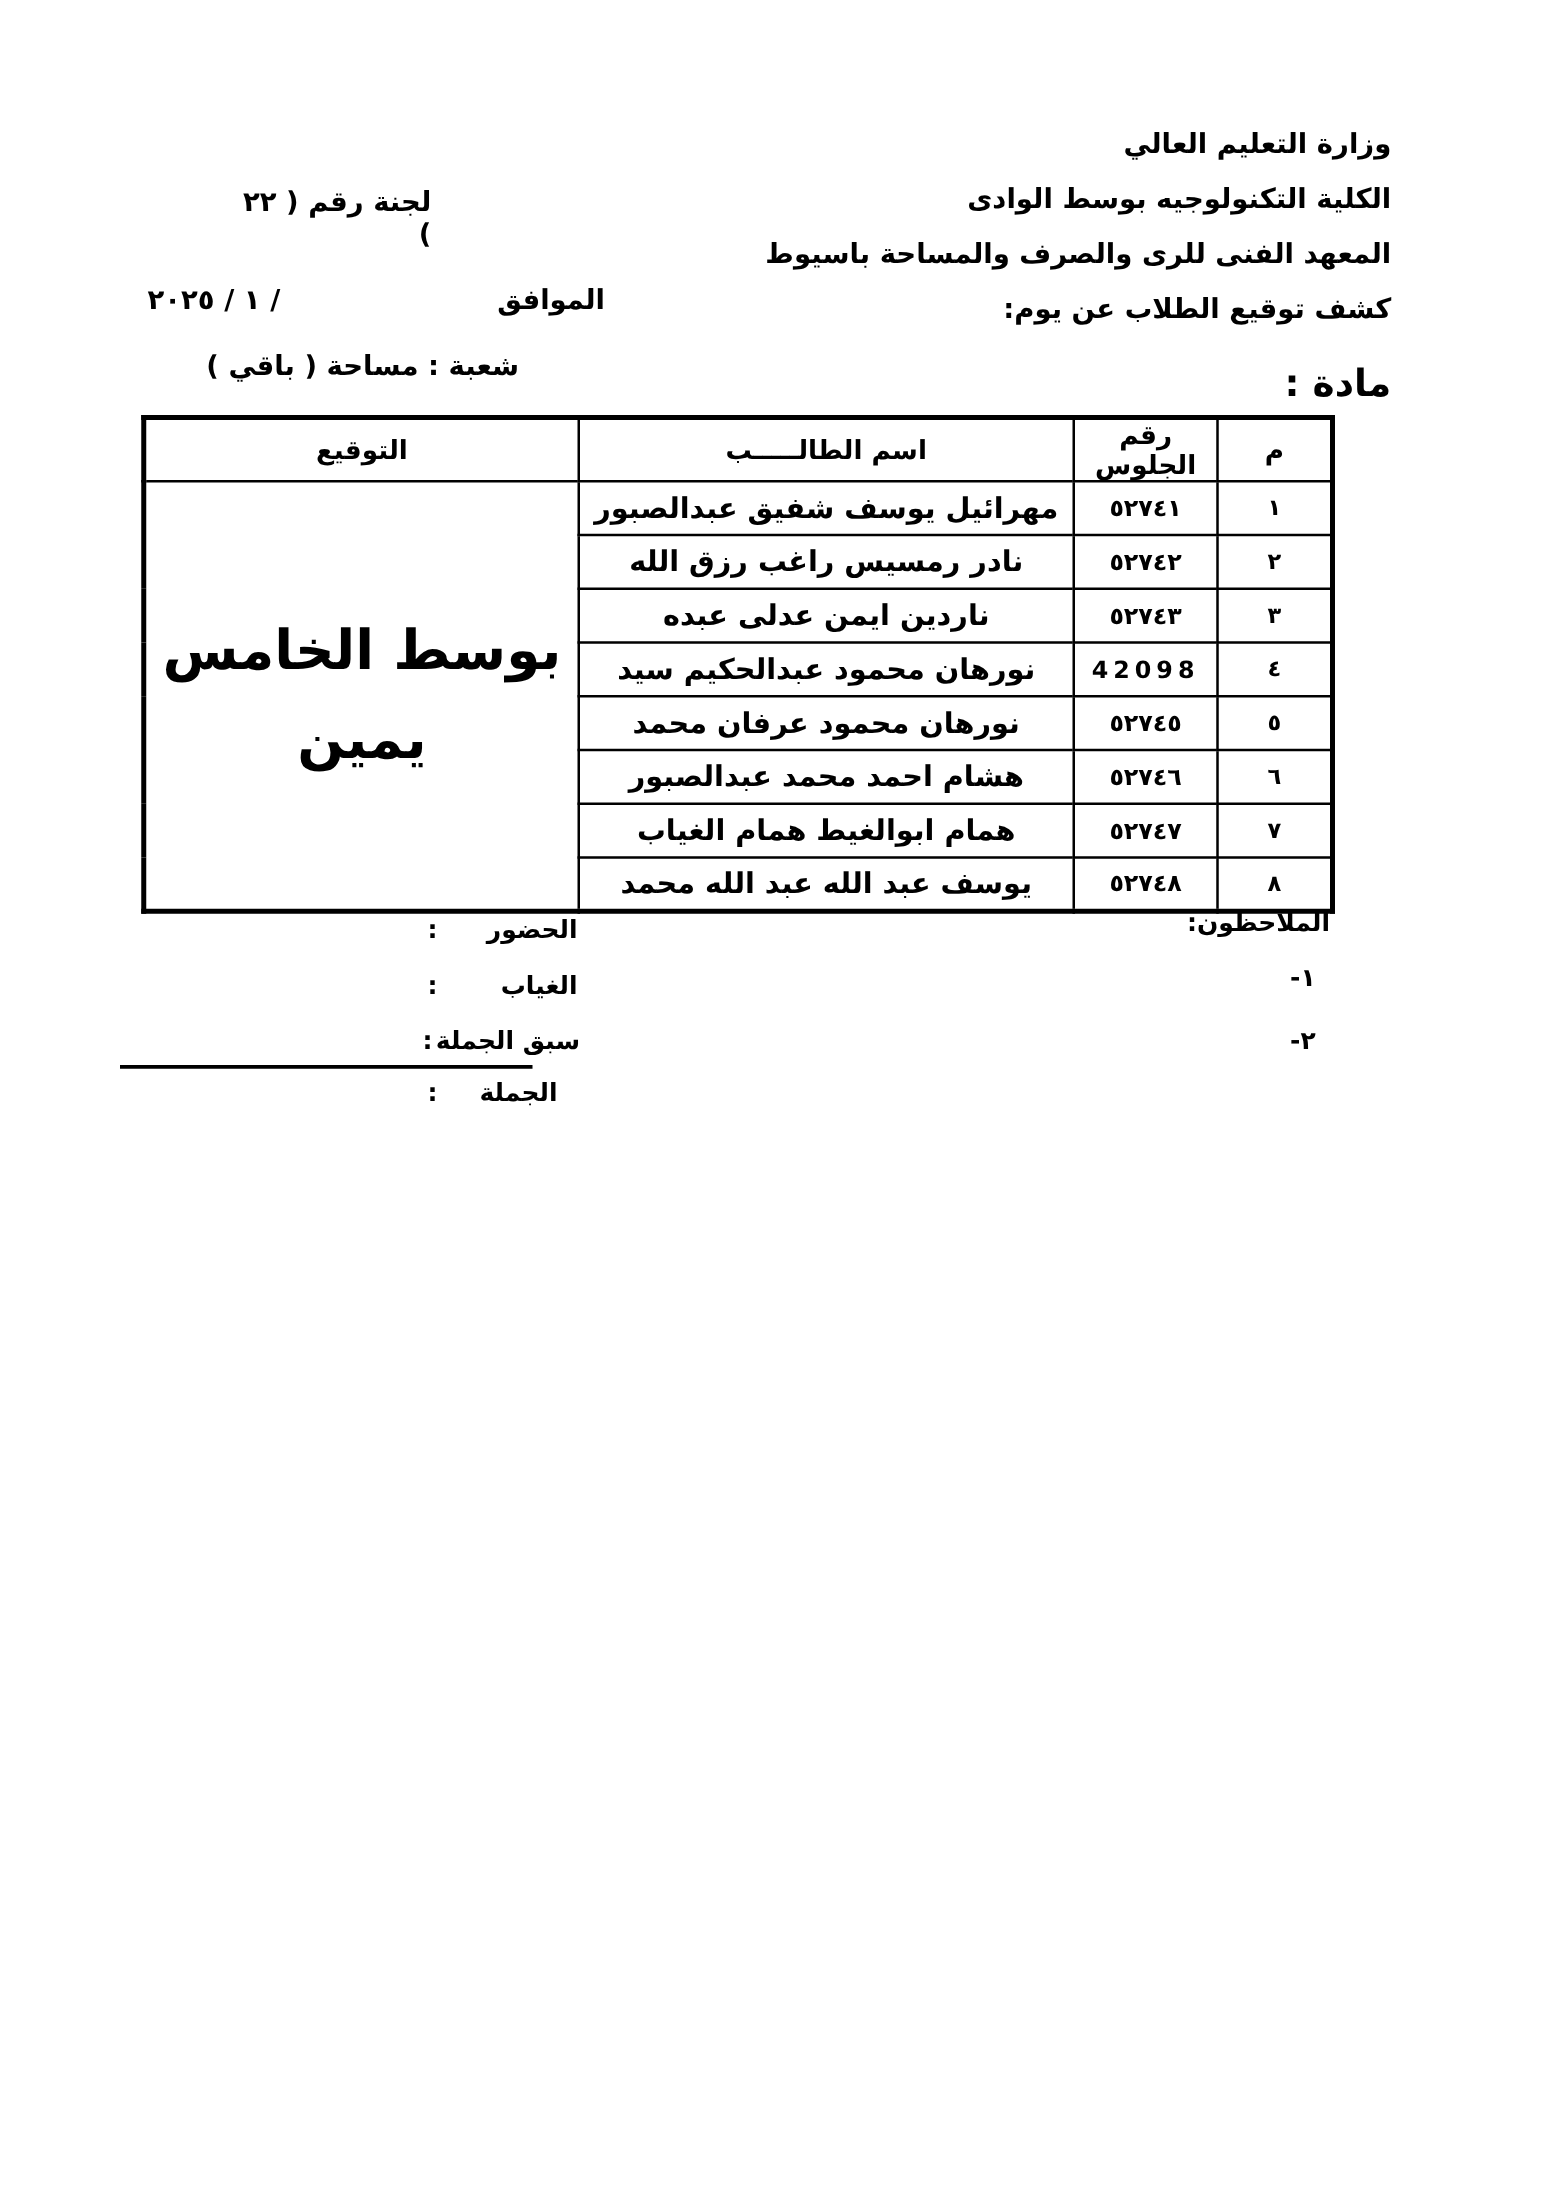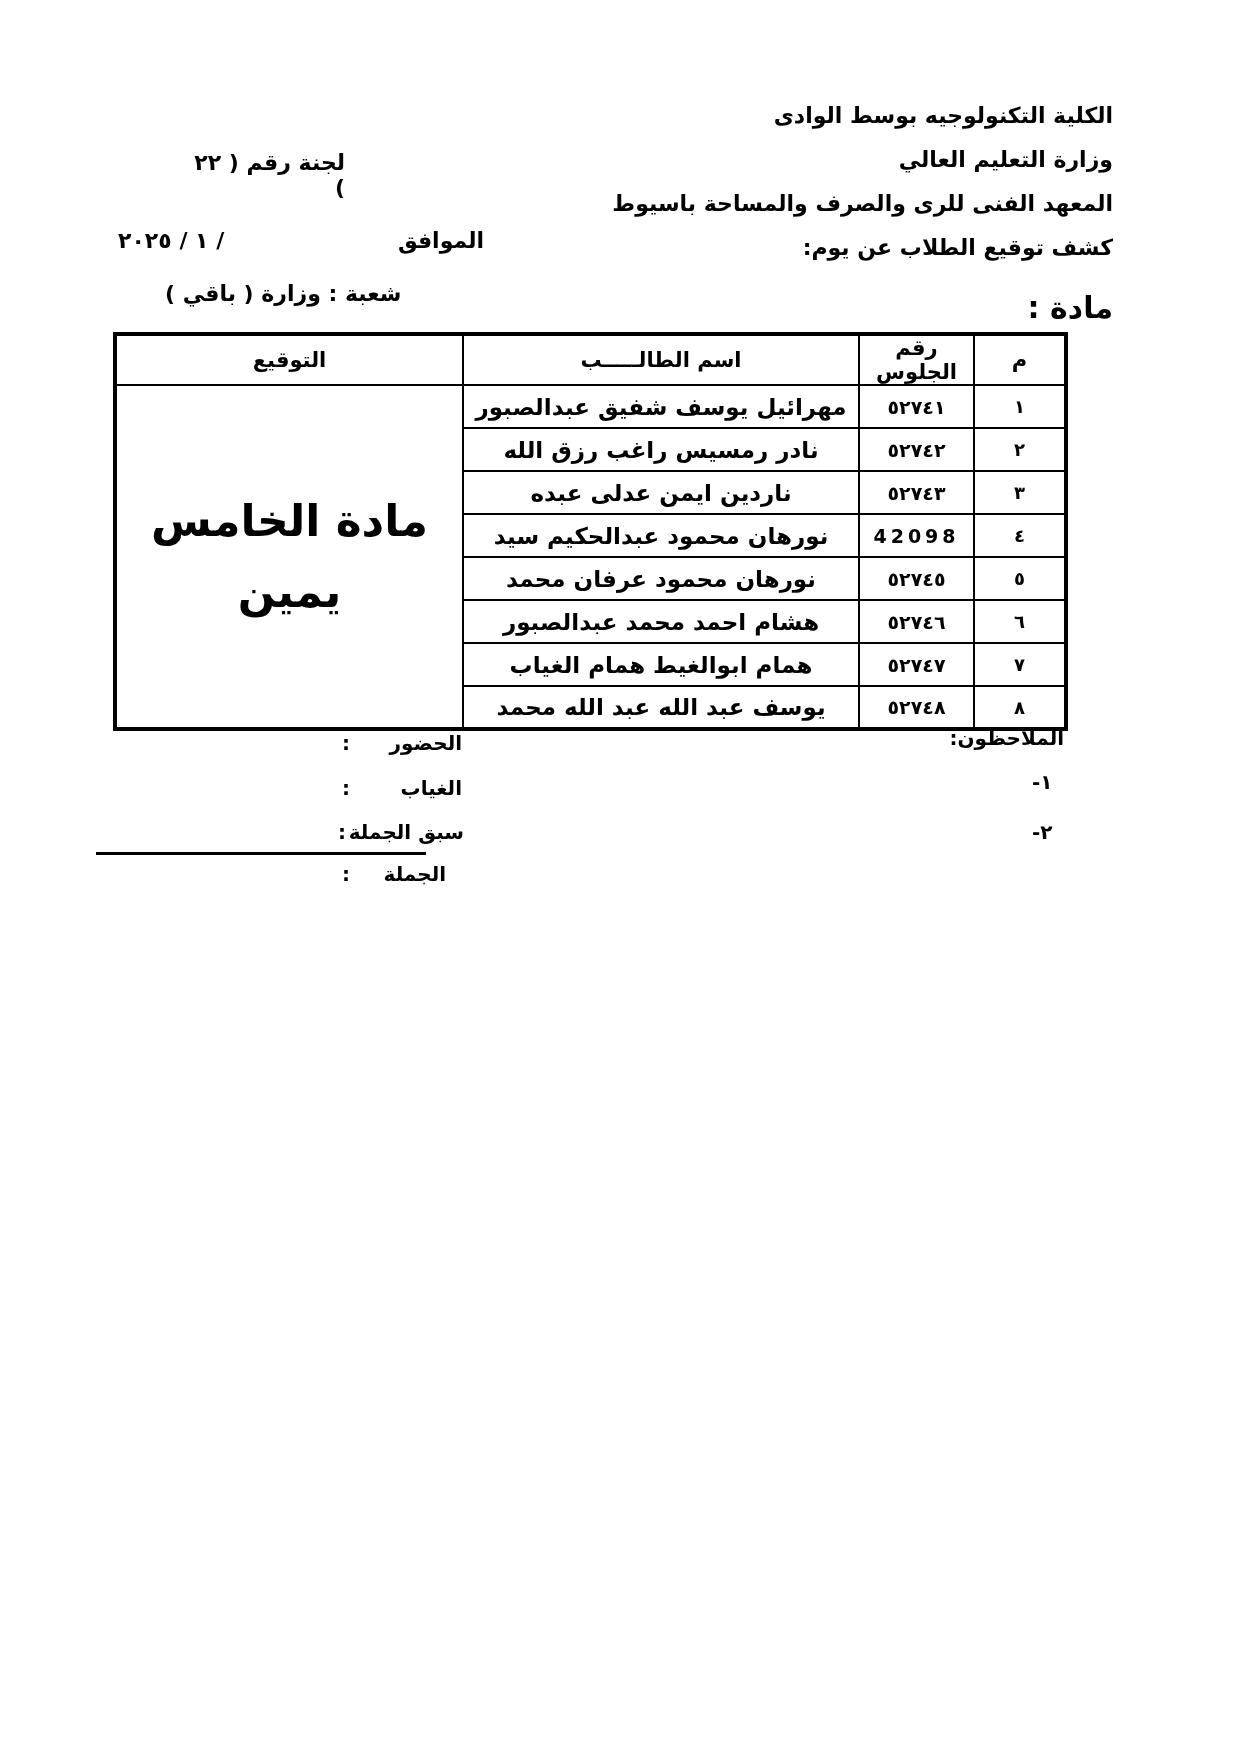--- a/index.html
+++ b/index.html
@@ -86,56 +86,56 @@
     position:absolute;top:852px;left:96px;
     width:330px;height:3px;background:#000;
   }
 </style>
 </head>
 <body>
 
 <div class="page">
 
   <div class="hdr-right">
+    <div>وزارة التعليم العالي</div>
     <div>الكلية التكنولوجيه بوسط الوادى</div>
-    <div>وزارة التعليم العالي</div>
     <div>المعهد الفنى للرى والصرف والمساحة باسيوط</div>
     <div>كشف توقيع الطلاب عن يوم:</div>
     <div class="subject">مادة :</div>
   </div>
 
   <div class="committee">لجنة رقم ( ٢٢ )</div>
 
   <div class="date-row">
     <span>الموافق</span>
     <span>/ ١ / ٢٠٢٥</span>
   </div>
 
-  <div class="division">شعبة : وزارة ( باقي )</div>
+  <div class="division">شعبة : مساحة ( باقي )</div>
 
   <table class="roster">
     <colgroup>
       <col style="width:92px">
       <col style="width:115px">
       <col style="width:396px">
       <col style="width:348px">
     </colgroup>
     <tbody>
       <tr class="hdr">
         <th>م</th>
         <th>رقم الجلوس</th>
         <th>اسم الطالـــــب</th>
         <th>التوقيع</th>
       </tr>
       <tr class="data">
         <td class="c-index">١</td>
         <td class="c-seat">٥٢٧٤١</td>
         <td class="c-name">مهرائيل يوسف شفيق عبدالصبور</td>
         <td class="c-sign" rowspan="8">
-          <div>مادة الخامس</div>
+          <div>بوسط الخامس</div>
           <div>يمين</div>
         </td>
       </tr>
       <tr class="data">
         <td class="c-index">٢</td>
         <td class="c-seat">٥٢٧٤٢</td>
         <td class="c-name">نادر رمسيس راغب رزق الله</td>
       </tr>
       <tr class="data">
         <td class="c-index">٣</td>

